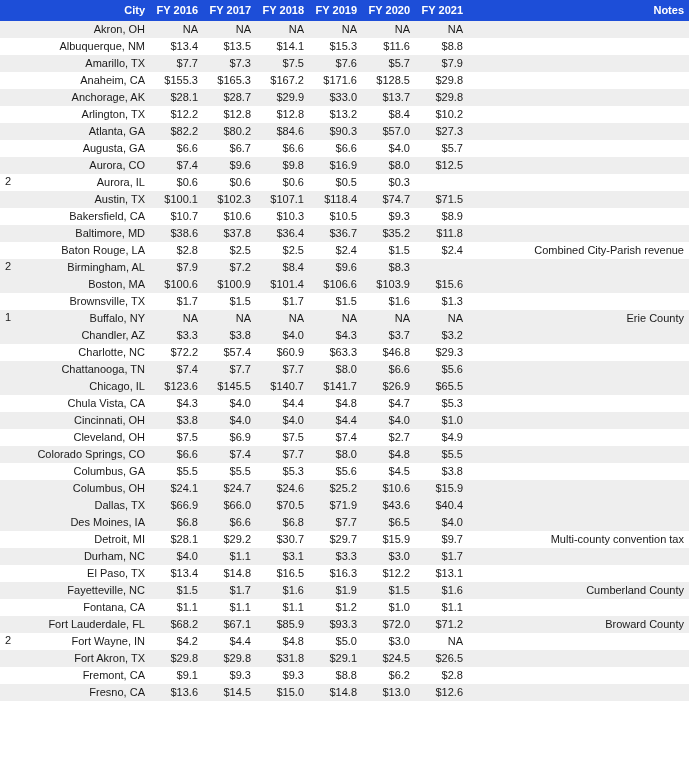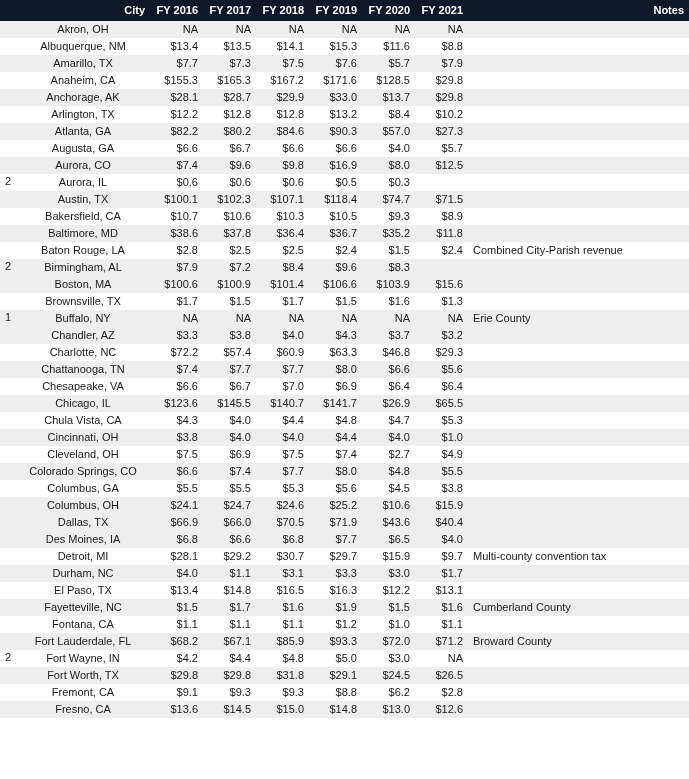--- a/index.html
+++ b/index.html
@@ -16,21 +16,21 @@
   .sheet {
     width: 689px;
     box-sizing: border-box;
   }
   table.data-table {
     width: 689px;
     border-collapse: collapse;
     table-layout: fixed;
   }
   table.data-table th {
-    background: #0f172a;
+    background: #1d4ed8;
     color: #ffffff;
     font-weight: bold;
     font-size: 11px;
     padding: 4px 5px 5px 5px;
     text-align: right;
     vertical-align: middle;
     white-space: nowrap;
   }
   th.col-city {
     text-align: left;
@@ -54,29 +54,29 @@
   td.c-flag {
     width: 16px;
     text-align: right;
     font-size: 7.5px;
     vertical-align: top;
     padding: 0 1px 0 2px;
     color: #1a1a1a;
   }
   td.c-city {
     width: 134px;
-    text-align: center;
+    text-align: right;
     padding-left: 2px;
   }
   td.c-val {
     width: 53px;
     text-align: right;
   }
   td.c-notes {
-    text-align: left;
+    text-align: right;
     padding-left: 10px;
   }
   colgroup col.w-flag { width: 16px; }
   colgroup col.w-city { width: 134px; }
   colgroup col.w-val  { width: 53px; }
   colgroup col.w-notes{ width: 221px; }
 </style>
 </head>
 <body>
 
@@ -330,31 +330,20 @@
           <td class="c-flag"></td>
           <td class="c-city">Chattanooga, TN</td>
           <td class="c-val">$7.4</td>
           <td class="c-val">$7.7</td>
           <td class="c-val">$7.7</td>
           <td class="c-val">$8.0</td>
           <td class="c-val">$6.6</td>
           <td class="c-val">$5.6</td>
           <td class="c-notes"></td>
         </tr>
-        <tr class="row-odd">
-          <td class="c-flag"></td>
-          <td class="c-city">Chesapeake, VA</td>
-          <td class="c-val">$6.6</td>
-          <td class="c-val">$6.7</td>
-          <td class="c-val">$7.0</td>
-          <td class="c-val">$6.9</td>
-          <td class="c-val">$6.4</td>
-          <td class="c-val">$6.4</td>
-          <td class="c-notes"></td>
-        </tr>
         <tr class="row-even">
           <td class="c-flag"></td>
           <td class="c-city">Chicago, IL</td>
           <td class="c-val">$123.6</td>
           <td class="c-val">$145.5</td>
           <td class="c-val">$140.7</td>
           <td class="c-val">$141.7</td>
           <td class="c-val">$26.9</td>
           <td class="c-val">$65.5</td>
           <td class="c-notes"></td>
@@ -519,21 +508,21 @@
           <td class="c-val">$4.2</td>
           <td class="c-val">$4.4</td>
           <td class="c-val">$4.8</td>
           <td class="c-val">$5.0</td>
           <td class="c-val">$3.0</td>
           <td class="c-val">NA</td>
           <td class="c-notes"></td>
         </tr>
         <tr class="row-even">
           <td class="c-flag"></td>
-          <td class="c-city">Fort Worth, TX</td>
+          <td class="c-city">Fort Akron, TX</td>
           <td class="c-val">$29.8</td>
           <td class="c-val">$29.8</td>
           <td class="c-val">$31.8</td>
           <td class="c-val">$29.1</td>
           <td class="c-val">$24.5</td>
           <td class="c-val">$26.5</td>
           <td class="c-notes"></td>
         </tr>
         <tr class="row-odd">
           <td class="c-flag"></td>

